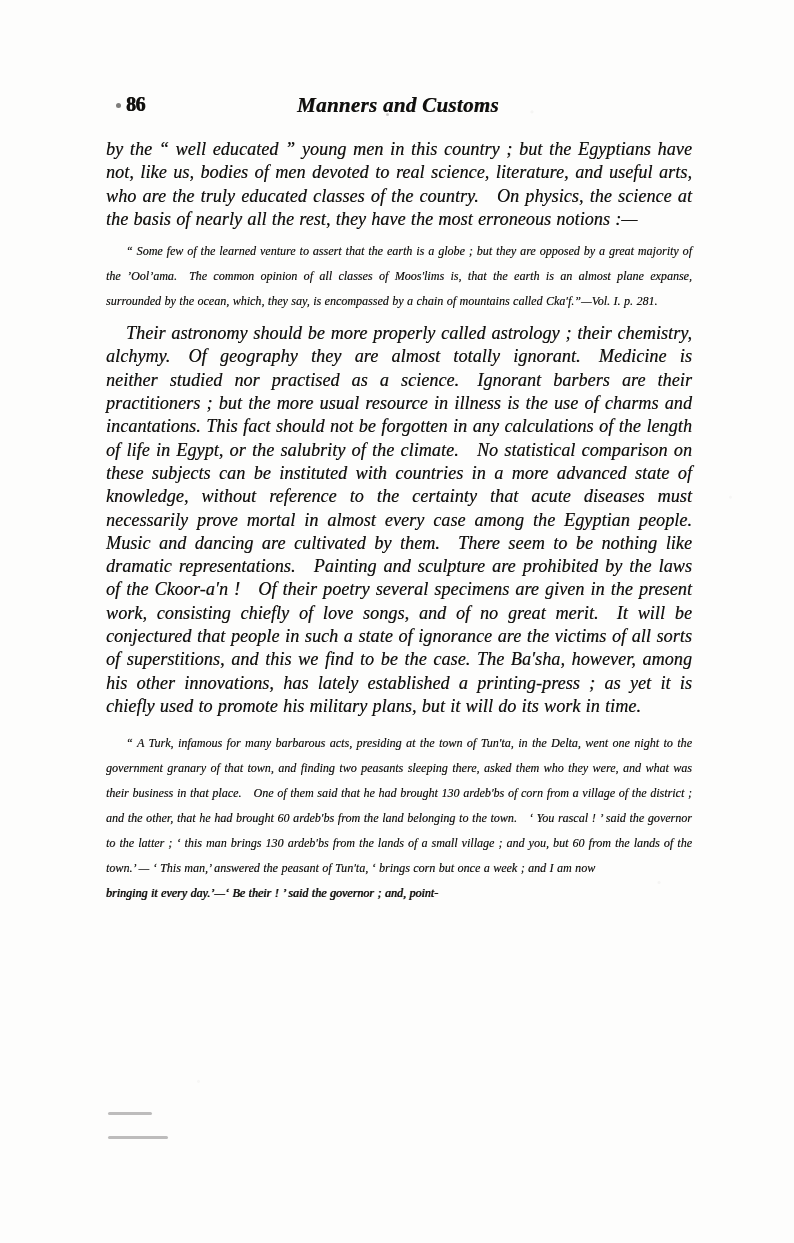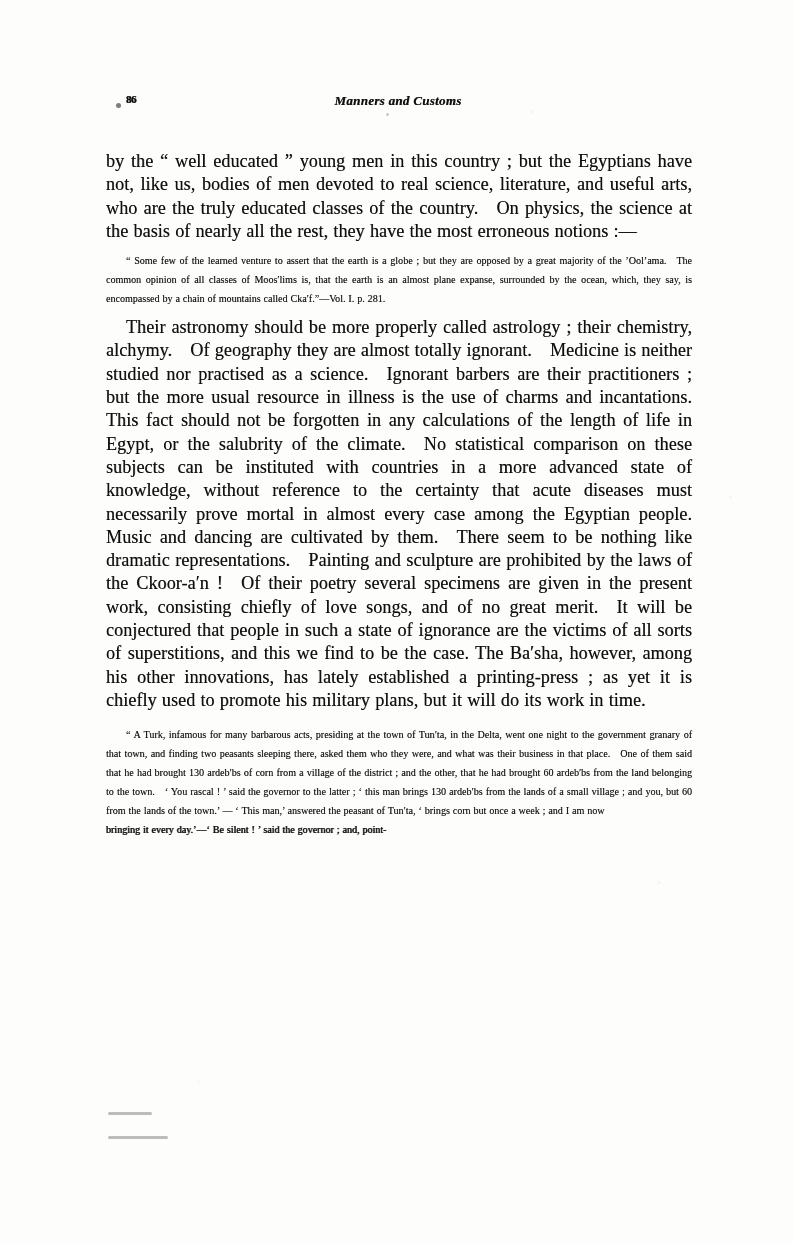--- a/index.html
+++ b/index.html
@@ -39,66 +39,67 @@
     position: absolute;
     left: 106px;
     top: 93px;
     width: 584px;
     height: 24px;
   }
   .folio {
     position: absolute;
     left: 0;
     top: 0;
-    font-size: 11px;
+    font-size: 20px;
     font-weight: 700;
     letter-spacing: -0.5px;
     text-shadow: 0.4px 0.3px 0 rgba(16,15,13,.85), -0.3px 0.4px 0 rgba(16,15,13,.5);
     padding-left: 20px;
   }
   .head-title {
     position: absolute;
     left: 0;
     right: 0;
     top: 0;
     text-align: center;
     font-style: italic;
     font-weight: 700;
-    font-size: 13px;
+    font-size: 21px;
     letter-spacing: 0.3px;
     text-shadow: 0.4px 0.3px 0 rgba(16,15,13,.7);
   }
 
   
   .body-text {
     position: absolute;
     left: 106px;
-    top: 150px;
+    top: 138px;
     width: 586px;
+    font-style: italic;
   }
 
   p {
     margin: 0;
     text-align: justify;
     text-justify: inter-word;
   }
 
   .p-main {
     font-size: 18.1px;
     line-height: 23.3px;
     letter-spacing: 0.06px;
     word-spacing: 0.6px;
     text-shadow: 0.35px 0.25px 0 rgba(16,15,13,.55);
   }
   .p-main.indent { text-indent: 20px; }
   .p-main.no-indent { text-indent: 0; }
 
   .p-quote {
-    font-size: 10px;
-    line-height: 19px;
+    font-size: 12px;
+    line-height: 25px;
     letter-spacing: 0.02px;
     word-spacing: 0.4px;
     text-indent: 20px;
     text-shadow: 0.3px 0.22px 0 rgba(16,15,13,.5);
   }
 
   .gap-sm { height: 8px; }
   .gap-xs { height: 5px; }
 
   
@@ -135,21 +136,21 @@
     <div class="gap-sm"></div>
 
     <p class="p-main indent">Their astronomy should be more properly called astrology ; their chemistry, alchymy. Of geography they are almost totally ignorant. Medicine is neither studied nor practised as a science. Ignorant barbers are their practitioners ; but the more usual resource in illness is the use of charms and incantations. This fact should not be forgotten in any calculations of the length of life in Egypt, or the salubrity of the climate. No statistical comparison on these subjects can be instituted with countries in a more advanced state of knowledge, without reference to the certainty that acute diseases must necessarily prove mortal in almost every case among the Egyptian people. Music and dancing are cultivated by them. There seem to be nothing like dramatic representations. Painting and sculpture are prohibited by the laws of the Ckoor-a′n ! Of their poetry several specimens are given in the present work, consisting chiefly of love songs, and of no great merit. It will be conjectured that people in such a state of ignorance are the victims of all sorts of superstitions, and this we find to be the case. The Ba′sha, however, among his other innovations, has lately established a printing-press ; as yet it is chiefly used to promote his military plans, but it will do its work in time.</p>
 
     <div class="gap-xs"></div>
 
 
     <div class="gap-sm"></div>
 
     <p class="p-quote">“ A Turk, infamous for many barbarous acts, presiding at the town of Tun′ta, in the Delta, went one night to the government granary of that town, and finding two peasants sleeping there, asked them who they were, and what was their business in that place. One of them said that he had brought 130 ardeb′bs of corn from a village of the district ; and the other, that he had brought 60 ardeb′bs from the land belonging to the town. ‘ You rascal ! ’ said the governor to the latter ; ‘ this man brings 130 ardeb′bs from the lands of a small village ; and you, but 60 from the lands of the town.’ — ‘ This man,’ answered the peasant of Tun′ta, ‘ brings corn but once a week ; and I am now</p>
-    <p class="p-quote smudge-1" style="text-indent:0">bringing it every day.’—‘ Be silent ! ’ said the governor ; and, point-</p>
+    <p class="p-quote smudge-1" style="text-indent:0">bringing it every day.’—‘ Be their ! ’ said the governor ; and, point-</p>
 
   </div>
 
   <div class="ink-blot" style="left:116px; top:103px; width:5px; height:5px;"></div>
   <div class="ink-blot" style="left:386px; top:113px; width:3px; height:3px; opacity:.4;"></div>
   <div class="ink-blot" style="left:108px; top:1112px; width:44px; height:3px; border-radius:2px; opacity:.5;"></div>
   <div class="ink-blot" style="left:108px; top:1136px; width:60px; height:3px; border-radius:2px; opacity:.5;"></div>
 
 </div>
 

